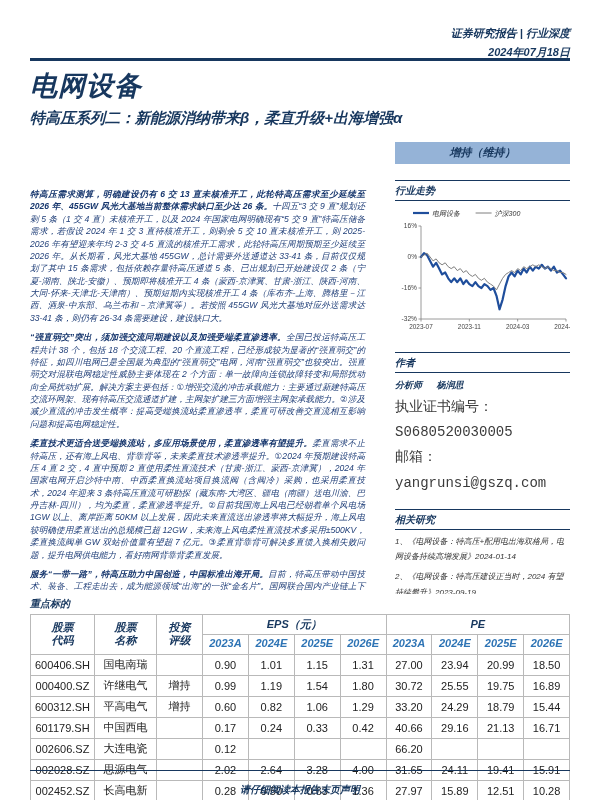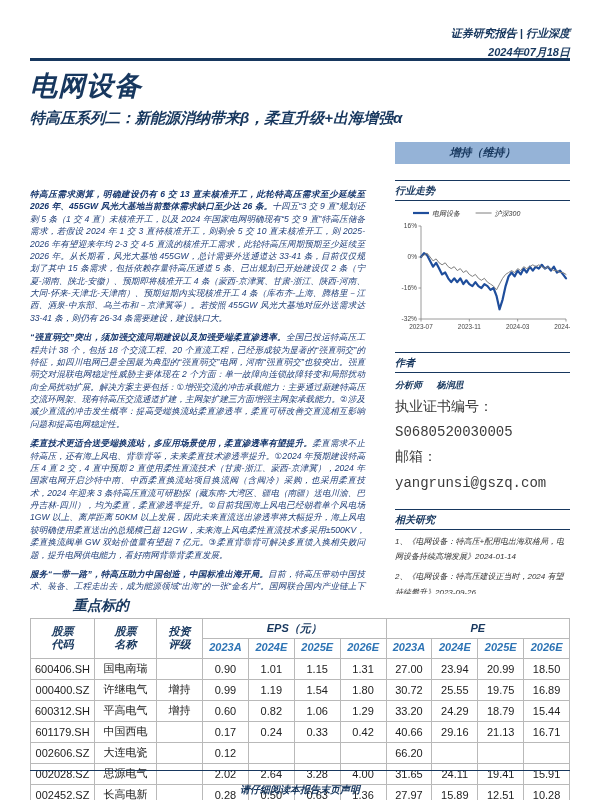--- a/index.html
+++ b/index.html
@@ -35,21 +35,21 @@
     font-size:10px;font-weight:bold;color:#17375E;font-style:italic;
     padding:3px 0 2px;border-bottom:1.2px solid #17375E;
   }
   .chart-wrap{padding-top:4px;}
   .author-row{font-size:9px;font-weight:bold;color:#17375E;font-style:italic;padding:6px 0 3px;}
   .author-row .name{margin-left:12px;}
   .author-meta{font-size:14px;color:#3b3b3b;line-height:1.8;font-family:Liberation Mono, monospace;}
   .research-list{padding-top:4px;}
   .research-item{font-size:8px;line-height:1.95;color:#333333;font-style:italic;margin-bottom:4px;cursor:pointer;}
   .bottom{position:absolute;top:597px;left:30px;width:540px;}
-  .table-title{font-size:14px;font-weight:bold;font-style:italic;color:#17375E;margin-bottom:3px;margin-left:43px;}
+  .table-title{font-size:10px;font-weight:bold;font-style:italic;color:#17375E;margin-bottom:3px;}
   table.stock{width:100%;border-collapse:collapse;font-size:11px;table-layout:fixed;}
   table.stock th,table.stock td{border:0.8px solid #b9b9b9;text-align:center;padding:2.5px 1px;overflow:hidden;}
   table.stock thead th{color:#17375E;font-weight:bold;font-style:italic;white-space:pre-line;line-height:1.25;}
   table.stock thead th.year-h{color:#2E74B5;}
   table.stock tbody td{color:#222222;}
   col.c-code{width:64px;} col.c-name{width:62px;} col.c-rate{width:46px;}
   .source-note{font-size:7.3px;color:#17375E;font-style:italic;margin-top:3px;}
   .footer{
     position:absolute;left:30px;top:770px;width:540px;border-top:1.6px solid #17375E;
     text-align:center;font-size:10px;font-weight:bold;font-style:italic;color:#17375E;padding-top:12px;
@@ -118,21 +118,21 @@
         <span class="name">杨润思</span>
       </div>
       <div class="author-meta">执业证书编号：S0680520030005</div>
       <div class="author-meta">邮箱：yangrunsi@gszq.com</div>
     </div>
 
     <div class="side-section">
       <div class="side-title">相关研究</div>
       <div class="research-list">
           <div class="research-item">1、《电网设备：特高压+配用电出海双格局，电网设备持续高增发展》2024-01-14</div>
-          <div class="research-item">2、《电网设备：特高压建设正当时，2024 有望持续攀升》2023-09-26</div>
+          <div class="research-item">2、《电网设备：特高压建设正当时，2024 有望持续攀升》2023-09-19</div>
         </div>
     </div>
   </div>
 </div>
 
 <div class="bottom">
   <div class="table-title">重点标的</div>
   <table class="stock">
     <colgroup>
       <col class="c-code">

